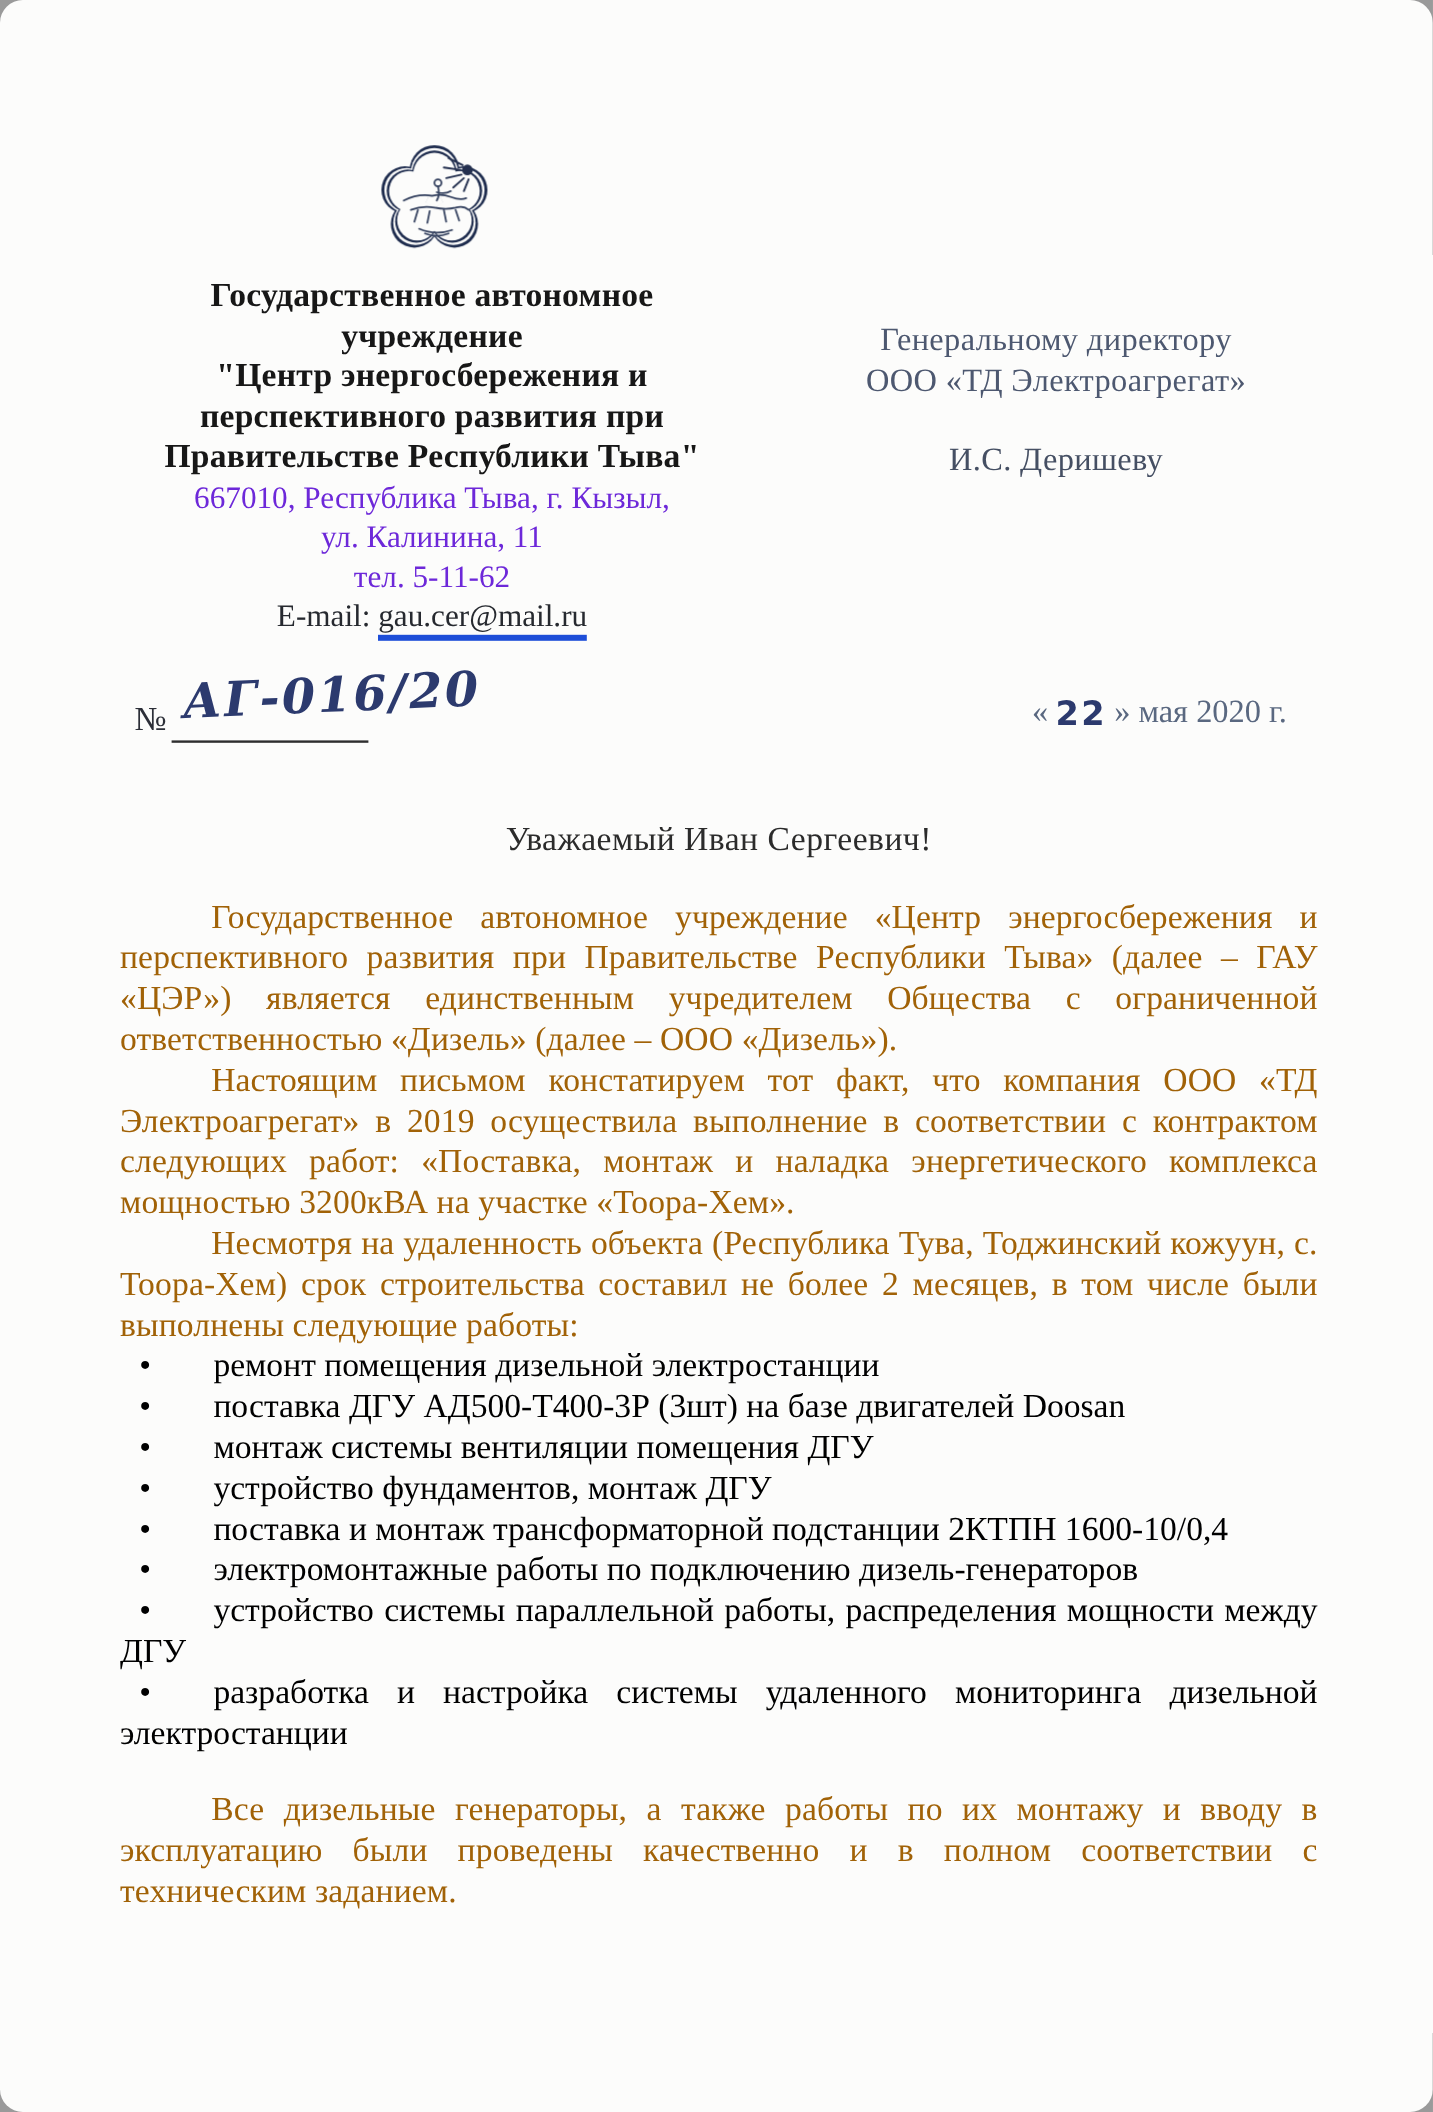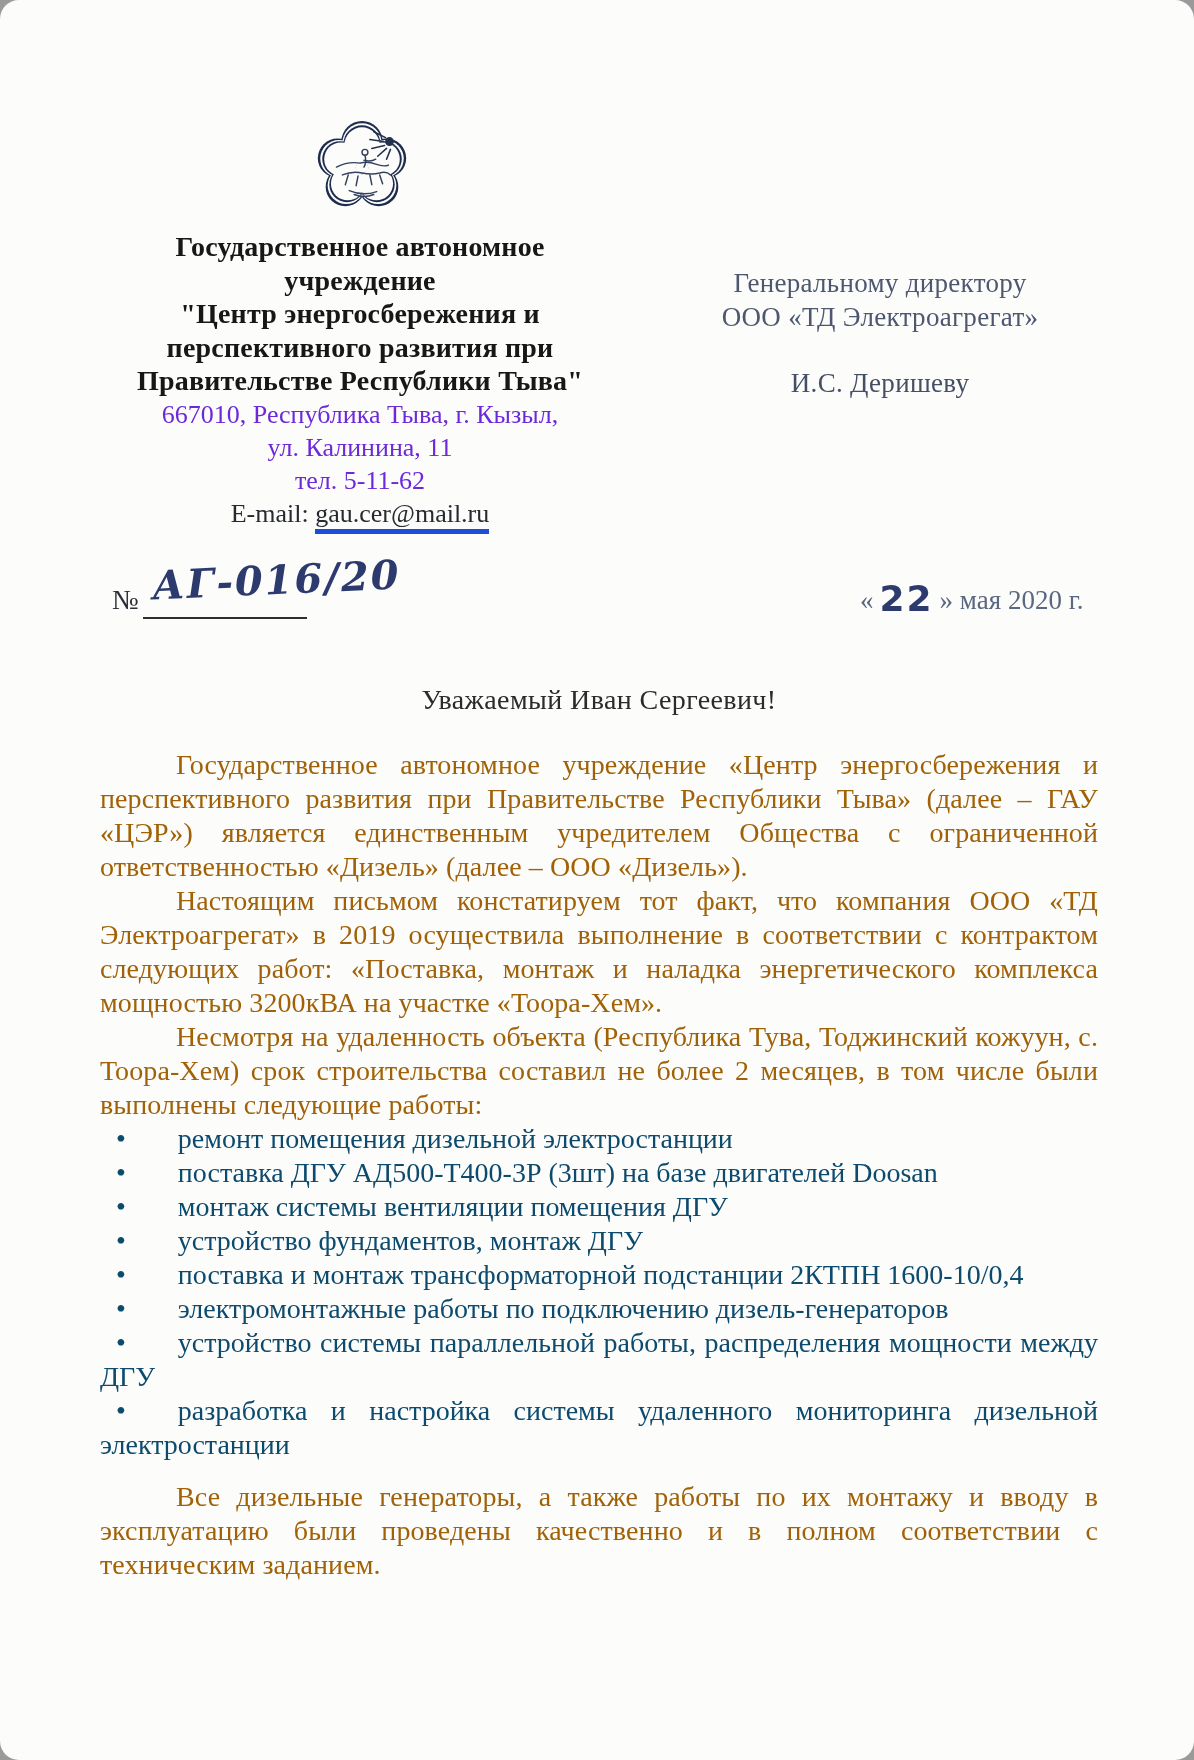--- a/index.html
+++ b/index.html
@@ -43,41 +43,41 @@
     font-size:40px;letter-spacing:2px;color:#2c3a6e;
     transform:rotate(-2.5deg);
   }
   .ref-underline{position:absolute;left:143px;top:617px;width:164px;height:2px;background:#2e2e2e;}
   .date-block{
     position:absolute;left:860px;top:576px;width:300px;
     font-size:27px;color:#5a6880;white-space:nowrap;
   }
   .hand-day{
     font-family:"DejaVu Sans",sans-serif;font-weight:700;
-    font-size:36px;color:#2c3a6e;letter-spacing:2px;
+    font-size:28px;color:#2c3a6e;letter-spacing:2px;
     position:relative;top:2px;margin:0 6px;
   }
 
   
   .letter-body{position:absolute;left:100px;top:684px;width:998px;}
   .salutation{
     text-align:center;font-size:28px;color:#2b2b2b;letter-spacing:.4px;
     margin:0 0 32px 0;
   }
   .para{
     margin:0;font-size:28px;line-height:34px;color:#a16207;
     text-align:justify;text-indent:76px;letter-spacing:.1px;
   }
   .bullet-item{
-    margin:0;font-size:28px;line-height:34px;color:#0c4a6e;
+    margin:0;font-size:28px;line-height:34px;color:#000000;
     text-align:justify;text-indent:8px;
   }
   .bullet-dot{display:inline-block;}
   .bullet-gap{display:inline-block;width:52px;}
-  .final-para{margin-top:18px;}
+  .final-para{margin-top:30px;}
 </style>
 </head>
 <body>
 
 <div class="page">
   <div class="scan">
 
     <div class="logo">
       <svg viewBox="0 0 120 110" width="120" height="108" aria-hidden="true">
 

